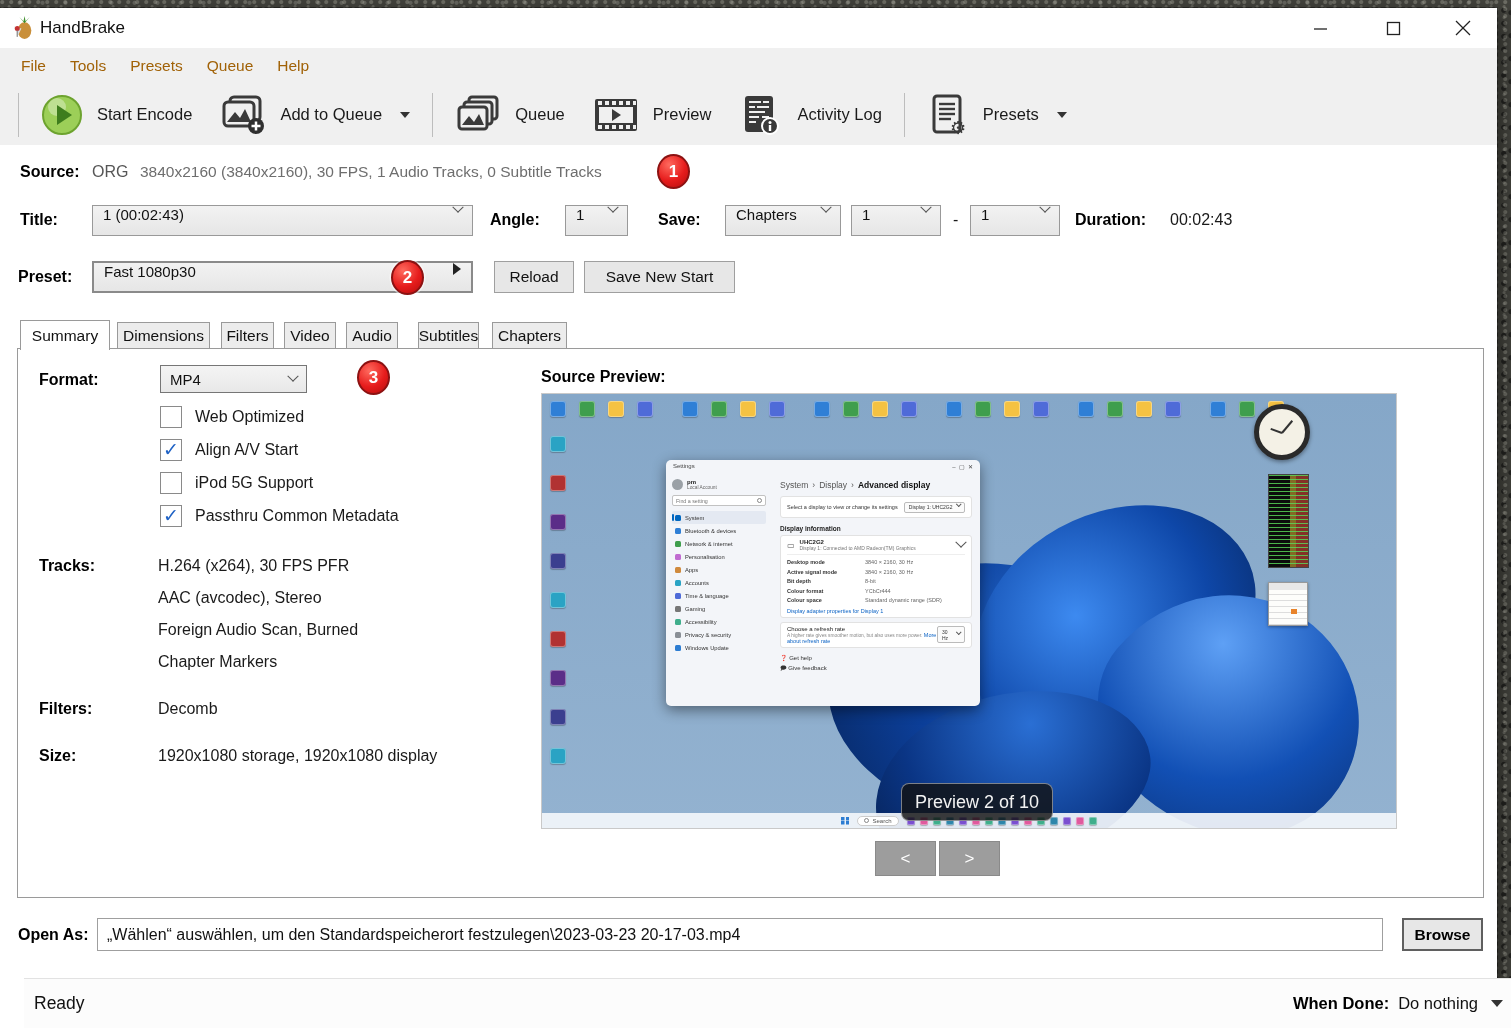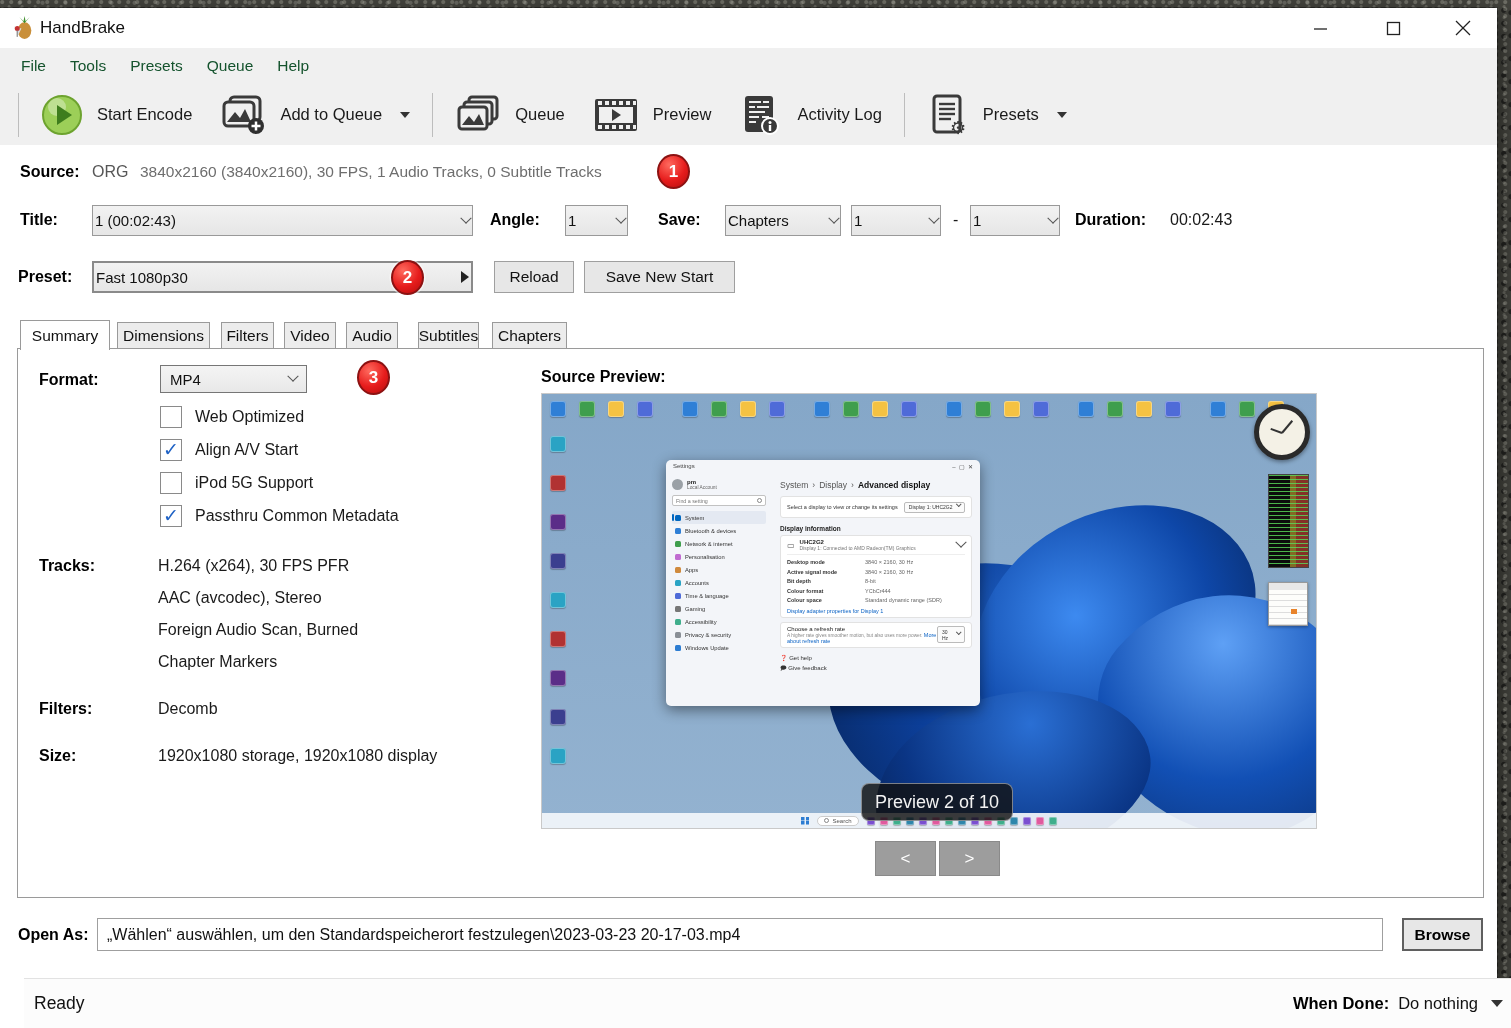--- a/index.html
+++ b/index.html
@@ -22,33 +22,33 @@
   }
   
   .titlebar { position:absolute; left:0; top:0; width:100%; height:40px; background:#fff; }
   .tb-title { position:absolute; left:40px; top:0; line-height:40px; font-size:17px; color:#111; }
   .logo { position:absolute; left:11px; top:8px; width:25px; height:25px; }
   .winctl { position:absolute; top:0; width:50px; height:40px; display:flex; align-items:center; justify-content:center; cursor:pointer; }
   .winctl svg { stroke:#222; stroke-width:1.3; fill:none; }
   .ctl-min { left:1295px; } .ctl-max { left:1368px; } .ctl-close { left:1438px; }
   
   .menubar { position:absolute; left:0; top:40px; width:100%; height:36px; background:#f0f0f0; display:flex; align-items:center; padding-left:9px; }
-  .menu-item { padding:0 12px; font-size:15.5px; color:#14532d; line-height:36px; cursor:default; }
+  .menu-item { padding:0 12px; font-size:15.5px; color:#a16207; line-height:36px; cursor:default; }
   
   .toolbar { position:absolute; left:0; top:76px; width:100%; height:61px; background:#f0f0f0; display:flex; align-items:center; padding-left:10px; }
   .tool-btn { display:flex; align-items:center; gap:14px; padding:0 14px; height:56px; cursor:pointer; }
   .tool-btn .lbl { font-size:16.5px; color:#1a1a1a; white-space:nowrap; }
   .tool-sep { width:1px; height:44px; background:#bdbdbd; margin:0 8px; }
   .caret-down { width:0; height:0; border-left:5px solid transparent; border-right:5px solid transparent; border-top:6px solid #333; margin-left:4px; }
   
   .rowlabel { position:absolute; font-size:16px; font-weight:bold; color:#000; }
   .graytext { color:#6e6e6e; font-size:15.5px; }
   .combo {
     position:absolute; height:31px; background:linear-gradient(#f2f2f2,#e6e6e6);
-    border:1px solid #999; display:flex; align-items:center; padding:0 2px; cursor:pointer;
+    border:1px solid #999; display:flex; align-items:flex-start; padding:0 10px; cursor:pointer;
   }
   .combo .val { font-size:15px; color:#111; white-space:nowrap; overflow:hidden; flex:1; }
   .chev { width:8px; height:8px; border-right:1.6px solid #555; border-bottom:1.6px solid #555; transform:rotate(45deg) translate(-2px,-2px); flex:none; }
   .tri-right { width:0; height:0; border-top:6px solid transparent; border-bottom:6px solid transparent; border-left:8px solid #222; flex:none; }
   .btn {
     position:absolute; height:32px; background:#e7e7e7; border:1px solid #9f9f9f;
     font-size:15.5px; color:#111; display:flex; align-items:center; justify-content:center; cursor:pointer;
   }
   .badge {
     position:absolute; width:33px; height:35px; border-radius:50%;
@@ -66,21 +66,21 @@
   .select {
     position:absolute; left:142px; top:16px; width:147px; height:28px;
     background:linear-gradient(#f4f4f4,#e8e8e8); border:1px solid #767676;
     display:flex; align-items:center; padding:0 9px; cursor:pointer;
   }
   .select .val { flex:1; font-size:15px; color:#111; }
   .opt { position:absolute; left:142px; height:24px; display:flex; align-items:center; gap:13px; cursor:pointer; }
   .cbbox { width:22px; height:22px; background:#fff; border:1px solid #8a8a8a; color:#1f62c5; font-size:19px; font-weight:bold; line-height:20px; text-align:center; flex:none; }
   .cblabel { font-size:16px; color:#1a1a1a; white-space:nowrap; }
   
-  .pv-box { position:absolute; left:523px; top:44px; width:776px; height:436px; background:linear-gradient(#85a7c8,#93b2d0); border:1px solid #c9c9c9; overflow:hidden; }
+  .pv-box { position:absolute; left:523px; top:44px; width:856px; height:436px; background:linear-gradient(#85a7c8,#93b2d0); border:1px solid #c9c9c9; overflow:hidden; }
   .petal { position:absolute; border-radius:52% 48% 55% 45%/60% 50% 50% 40%; }
   .strip { display:flex; }
   .strip i { display:block; width:16px; height:16px; border-radius:3px; box-shadow:inset 0 0 0 1px rgba(255,255,255,.35), 0 1px 1px rgba(0,0,0,.25); }
   .strip-top { position:absolute; left:8px; top:7px; gap:13px; }
   .strip-top i:nth-child(4n) { margin-right:16px; }
   .strip-left { position:absolute; left:8px; top:42px; flex-direction:column; gap:23px; }
   .pv-clock { position:absolute; left:712px; top:10px; width:56px; height:56px; border-radius:50%; background:#f4f1e6; border:5px solid #2a2a2a; box-shadow:0 2px 4px rgba(0,0,0,.4); }
   .pv-clock::before { content:""; position:absolute; left:22px; top:8px; width:2px; height:16px; background:#333; transform:rotate(40deg); transform-origin:bottom; }
   .pv-clock::after { content:""; position:absolute; left:22px; top:12px; width:2px; height:12px; background:#333; transform:rotate(-70deg); transform-origin:bottom; }
   .pv-monitor { position:absolute; left:726px; top:80px; width:41px; height:94px; background:#0c0c0c; border:1px solid #444;

